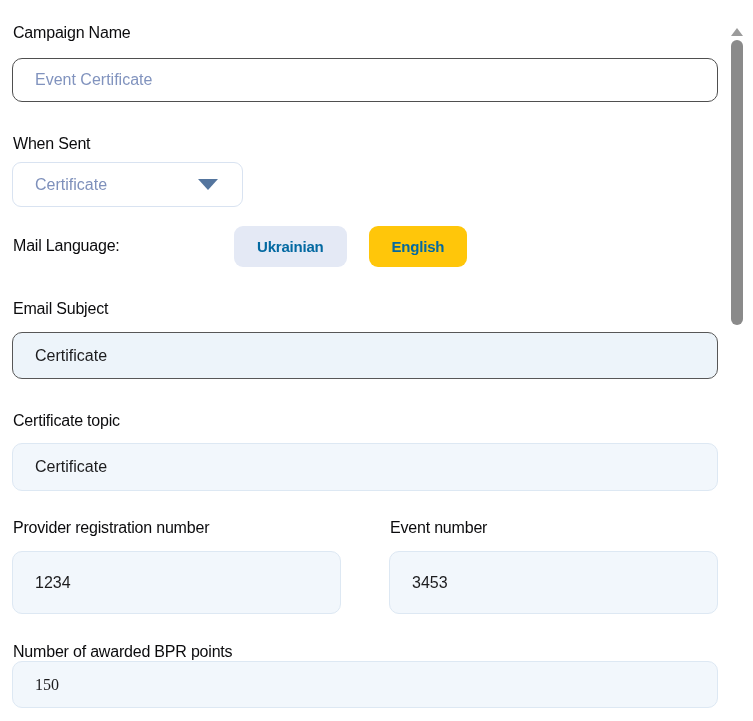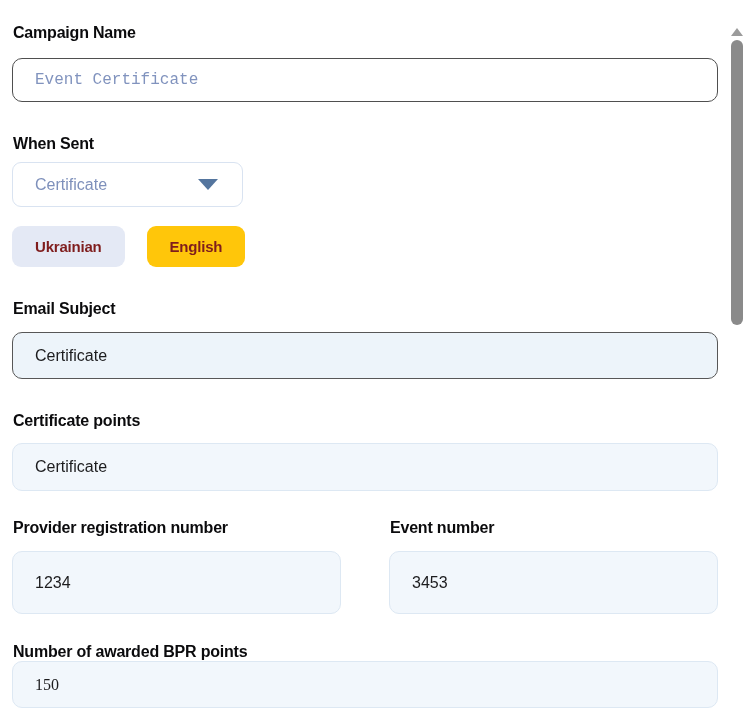--- a/index.html
+++ b/index.html
@@ -15,35 +15,35 @@
     background: #ffffff;
   }
   .form {
     position: absolute;
     left: 12px; top: 24px;
     width: 706px;
   }
   .field-label {
     display: block;
     font-size: 16px;
-    font-weight: 700;
+    font-weight: 400;
     color: #0b0b0d;
     letter-spacing: -0.2px;
     line-height: 18px;
     padding-left: 1px;
   }
   
   .grp-campaign .field-label { margin-bottom: 16px; }
   .input-campaign {
     width: 706px; height: 44px;
     border: 1.5px solid #4f4f4f;
     border-radius: 10px;
     background: #ffffff;
     padding: 0 22px;
-    font-family: Liberation Mono, monospace;
+    font-family: Liberation Sans, sans-serif;
     font-size: 16px;
     color: #1c1c1e;
     outline: none;
   }
   .input-campaign::placeholder { color: #8193be; opacity: 1; }
   
   .grp-whensent { margin-top: 33px; }
   .grp-whensent .field-label { margin-bottom: 9px; }
   .dropdown {
     width: 231px; height: 45px;
@@ -74,21 +74,21 @@
     height: 42px;
   }
   .grp-maillang .field-label { width: 222px; }
   .lang-btn {
     height: 41px;
     border: none;
     border-radius: 9px;
     font-family: "Liberation Sans", sans-serif;
     font-size: 15px;
     font-weight: 700;
-    color: #7f1d1d;
+    color: #0369a1;
     padding: 0 23px;
     cursor: pointer;
     letter-spacing: -0.2px;
   }
   .lang-btn.unselected { background: #e4e9f5; margin-right: 22px; min-width: 100px; }
   .lang-btn.selected { background: #ffc60a; min-width: 88px; }
   
   .grp-subject { margin-top: 33px; }
   .grp-subject .field-label { margin-bottom: 14px; }
   .input-subject {
@@ -168,31 +168,32 @@
 
     <div class="grp-whensent">
       <label class="field-label">When Sent</label>
       <div class="dropdown">
         <span class="dropdown-text">Certificate</span>
         <span class="chevron-down"></span>
       </div>
     </div>
 
     <div class="grp-maillang">
+      <label class="field-label">Mail Language:</label>
       <button class="lang-btn unselected">Ukrainian</button>
       <button class="lang-btn selected">English</button>
     </div>
 
     <div class="grp-subject">
       <label class="field-label">Email Subject</label>
       <input class="input-subject" type="text" value="Certificate" style="">
     </div>
 
     <div class="grp-topic">
-      <label class="field-label">Certificate points</label>
+      <label class="field-label">Certificate topic</label>
       <input class="input-soft" type="text" value="Certificate" style="">
     </div>
 
     <div class="grp-numbers">
       <div>
         <label class="field-label">Provider registration number</label>
         <input class="input-soft" type="text" value="1234" style="">
       </div>
       <div>
         <label class="field-label">Event number</label>

